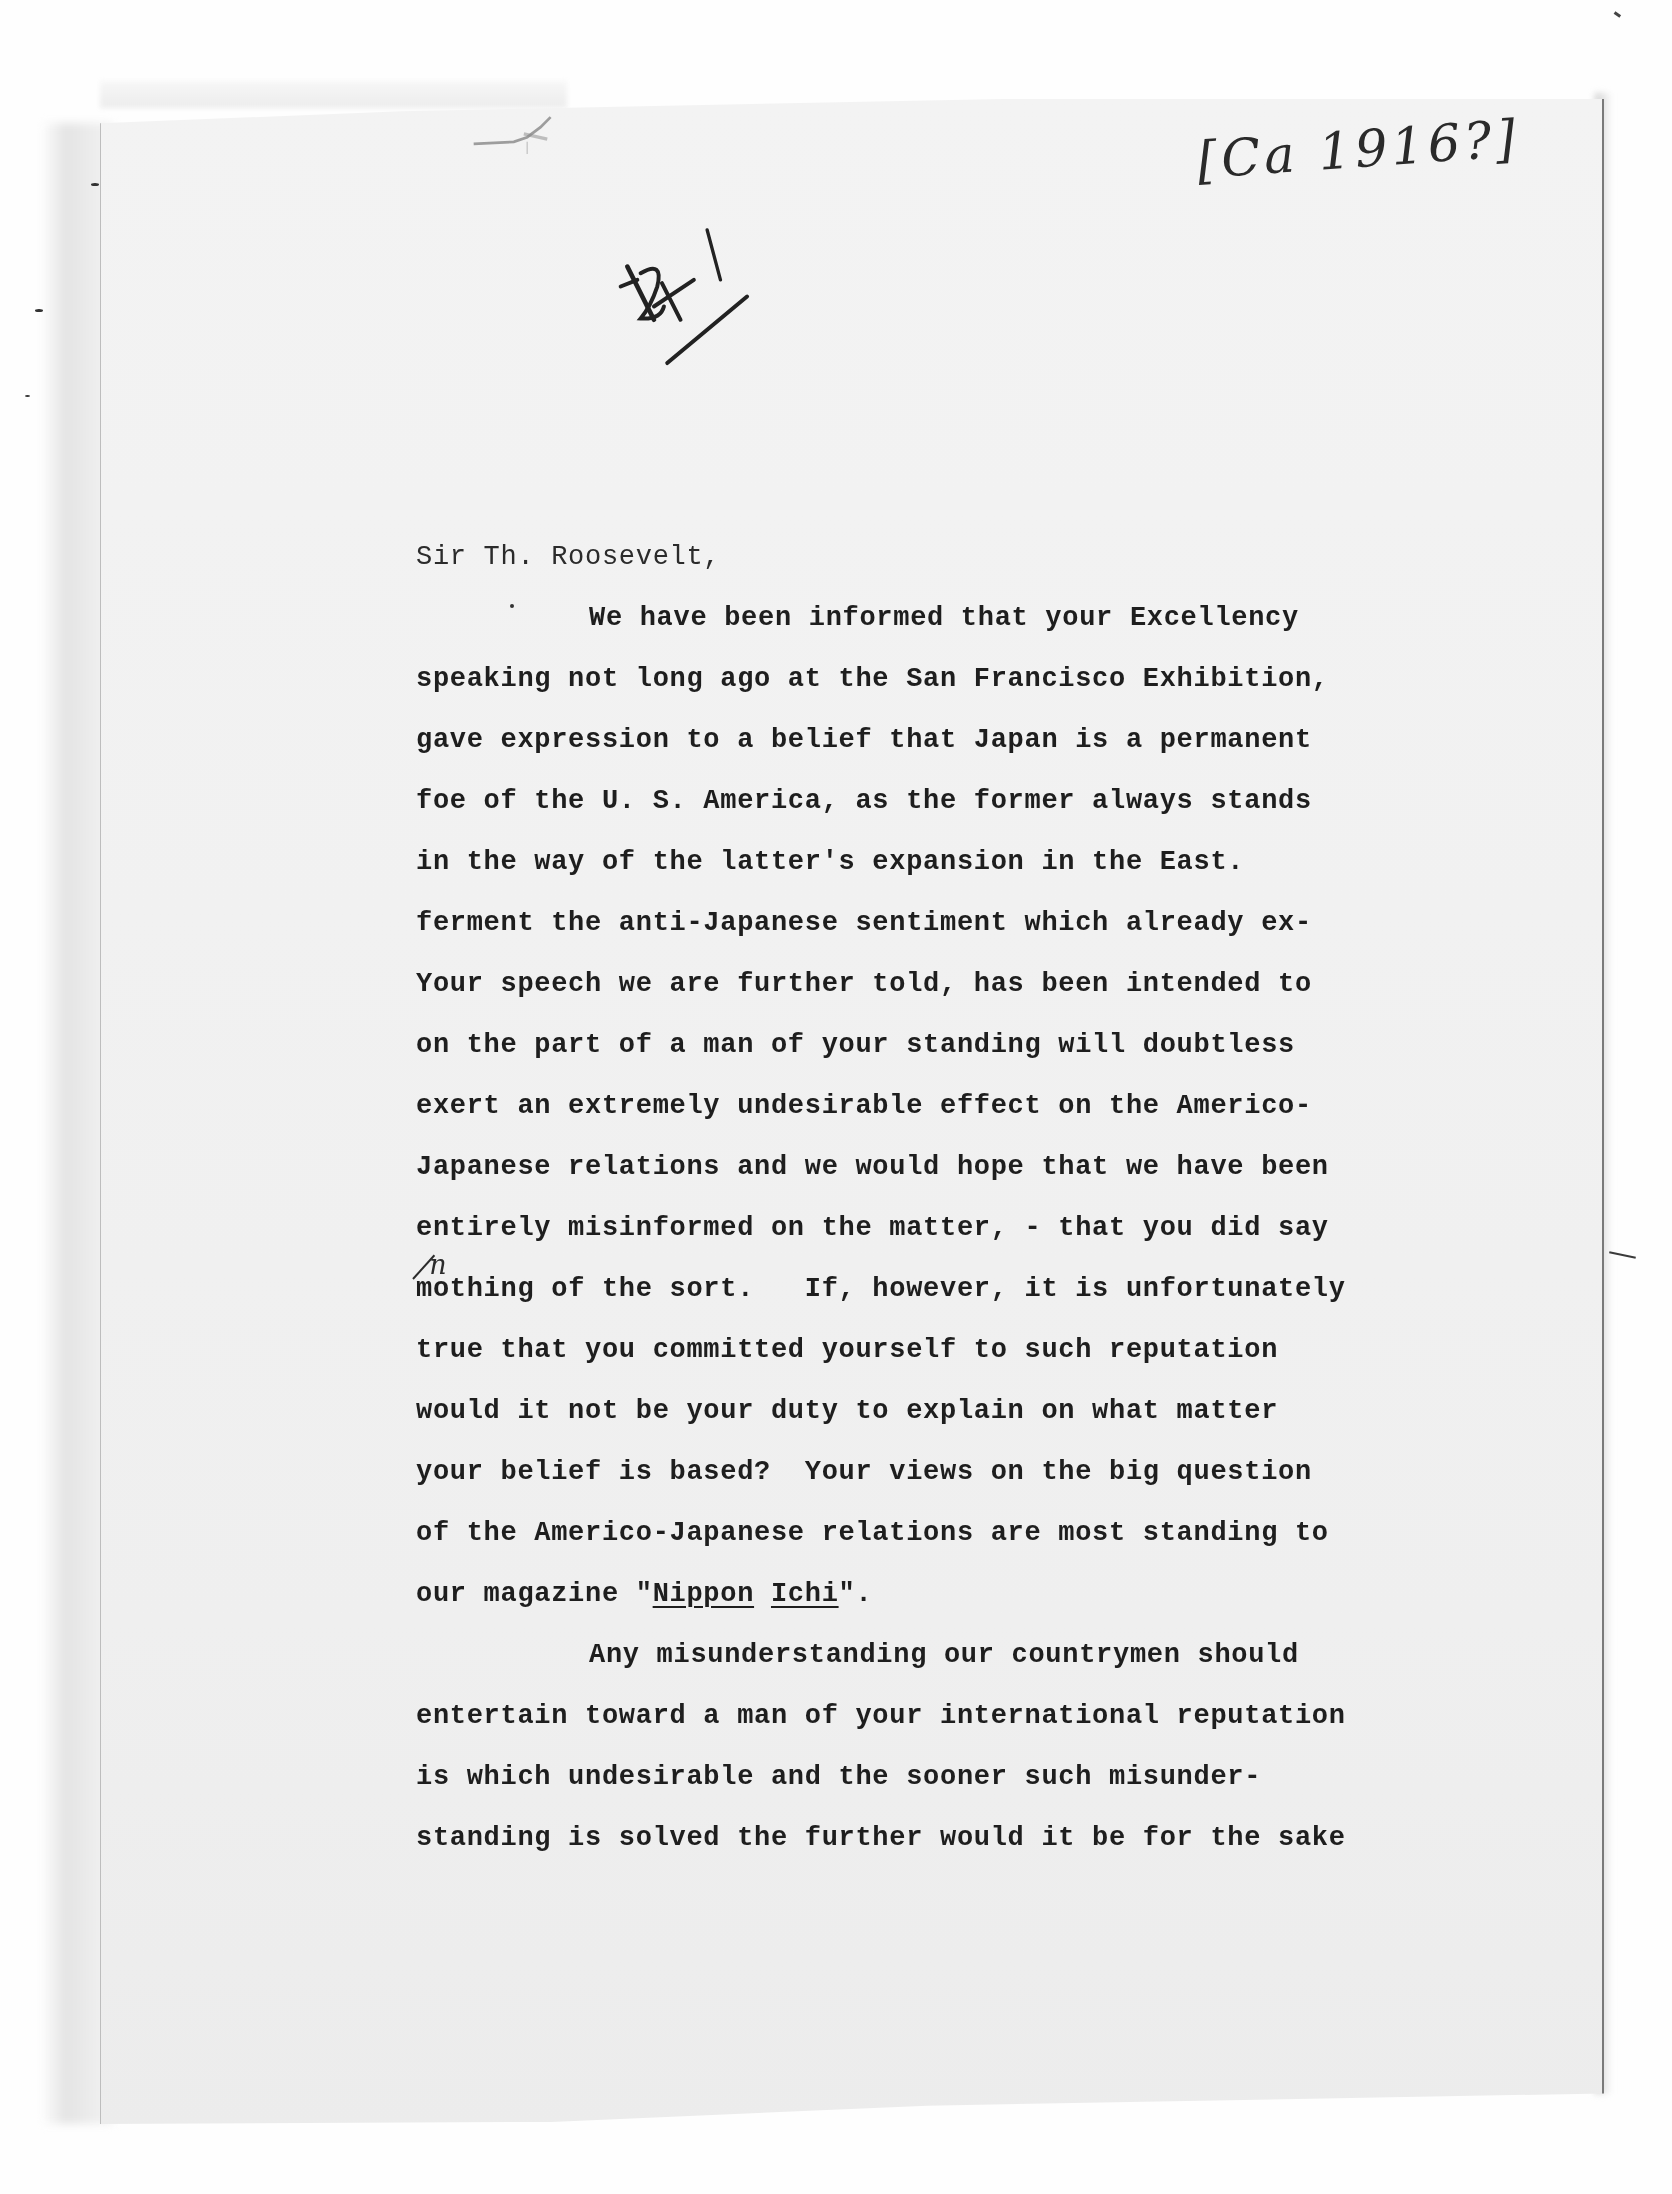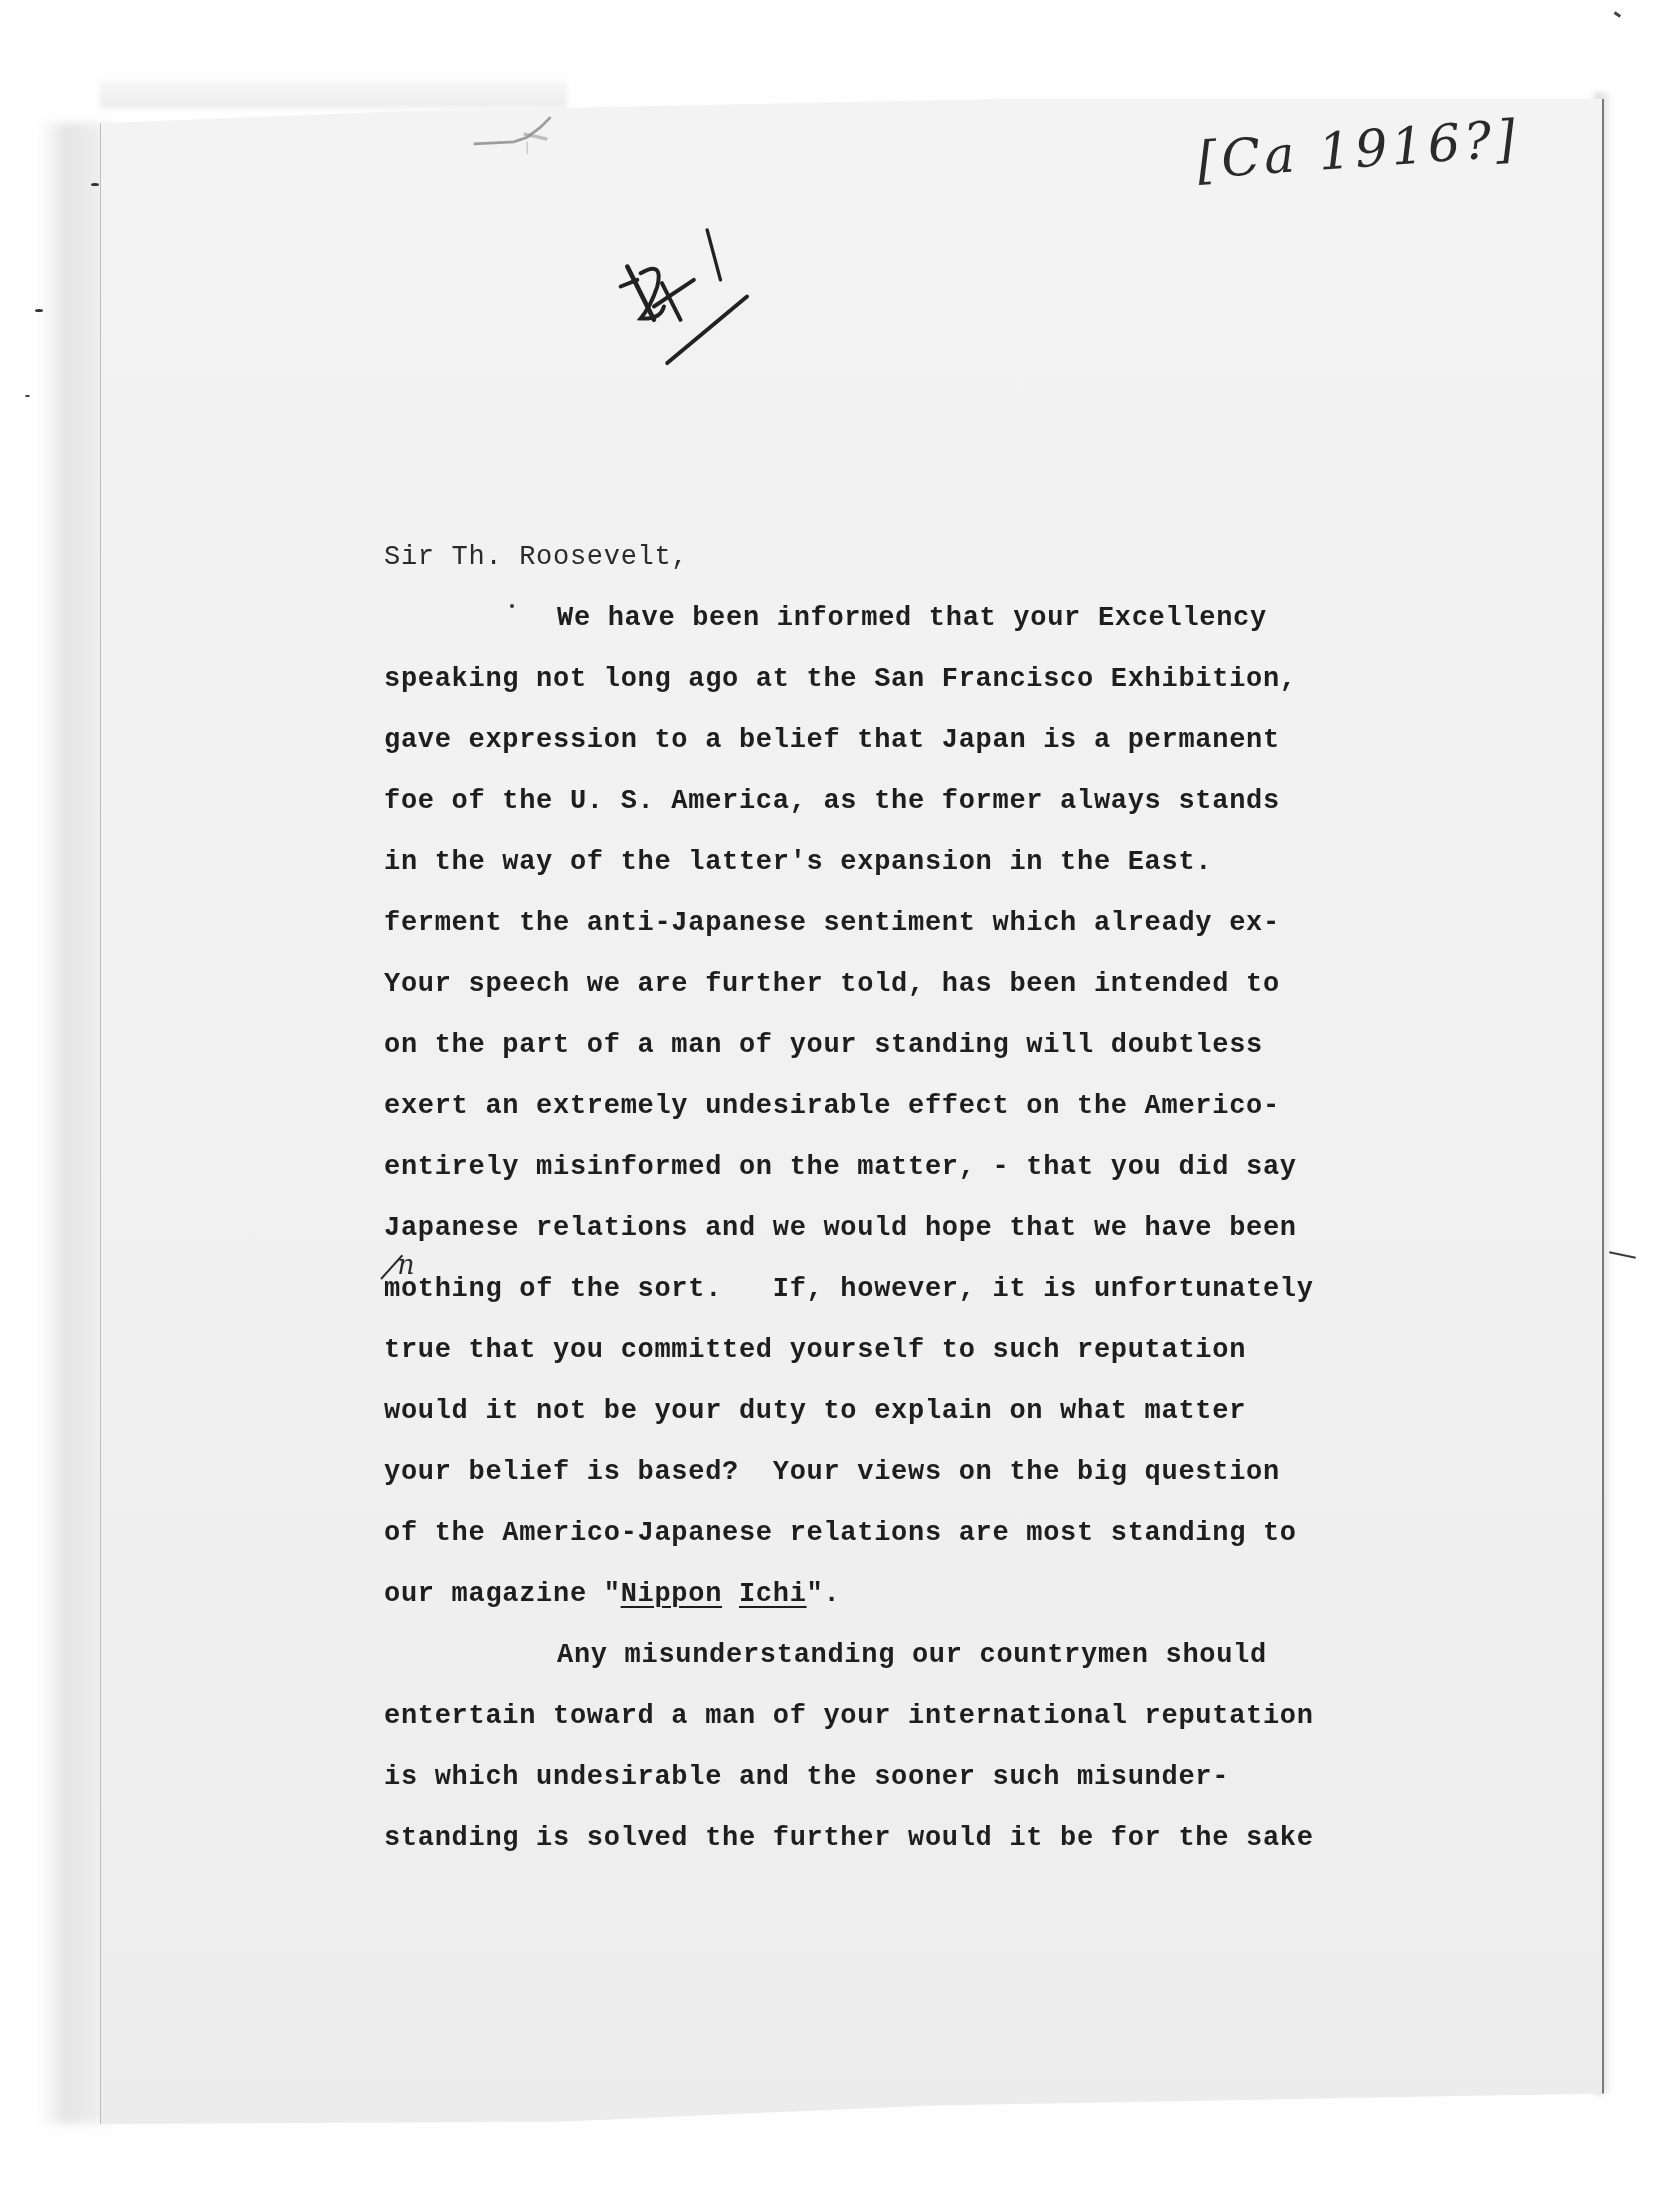--- a/index.html
+++ b/index.html
@@ -78,21 +78,21 @@
     }
     .handnote-initials {
       position: absolute;
       left: 614px;
       top: 220px;
       width: 173px;
       height: 153px;
     }
     .letter {
       position: absolute;
-      left: 384px;
+      left: 416px;
       top: 527px;
       width: 987px;
       color: #1e1e1e;
       font-size: 27px;
       font-weight: bold;
       letter-spacing: 0.7px;
     }
     .line {
       height: 61px;
       line-height: 61px;
@@ -197,22 +197,22 @@
 
   <div class="line indent">We have been informed that your Excellency</div>
   <div class="line">speaking not long ago at the San Francisco Exhibition,</div>
   <div class="line">gave expression to a belief that Japan is a permanent</div>
   <div class="line">foe of the U. S. America, as the former always stands</div>
   <div class="line">in the way of the latter's expansion in the East.</div>
   <div class="line">ferment the anti-Japanese sentiment which already ex-</div>
   <div class="line">Your speech we are further told, has been intended to</div>
   <div class="line">on the part of a man of your standing will doubtless</div>
   <div class="line">exert an extremely undesirable effect on the Americo-</div>
+  <div class="line">Japanese relations and we would hope that we have been</div>
   <div class="line">entirely misinformed on the matter, - that you did say</div>
-  <div class="line">Japanese relations and we would hope that we have been</div>
 
   <div class="line"><span class="correction-wrap"><span>m</span><span class="strike"></span><span class="correction">n</span></span><span>othing of the sort.   If, however, it is unfortunately</span></div>
 
   <div class="line">true that you committed yourself to such reputation</div>
   <div class="line">would it not be your duty to explain on what matter</div>
   <div class="line">your belief is based?  Your views on the big question</div>
   <div class="line">of the Americo-Japanese relations are most standing to</div>
 
   <div class="line"><span>our magazine "</span><span class="underlined">Nippon</span><span> </span><span class="underlined">Ichi</span><span>".</span></div>
 

